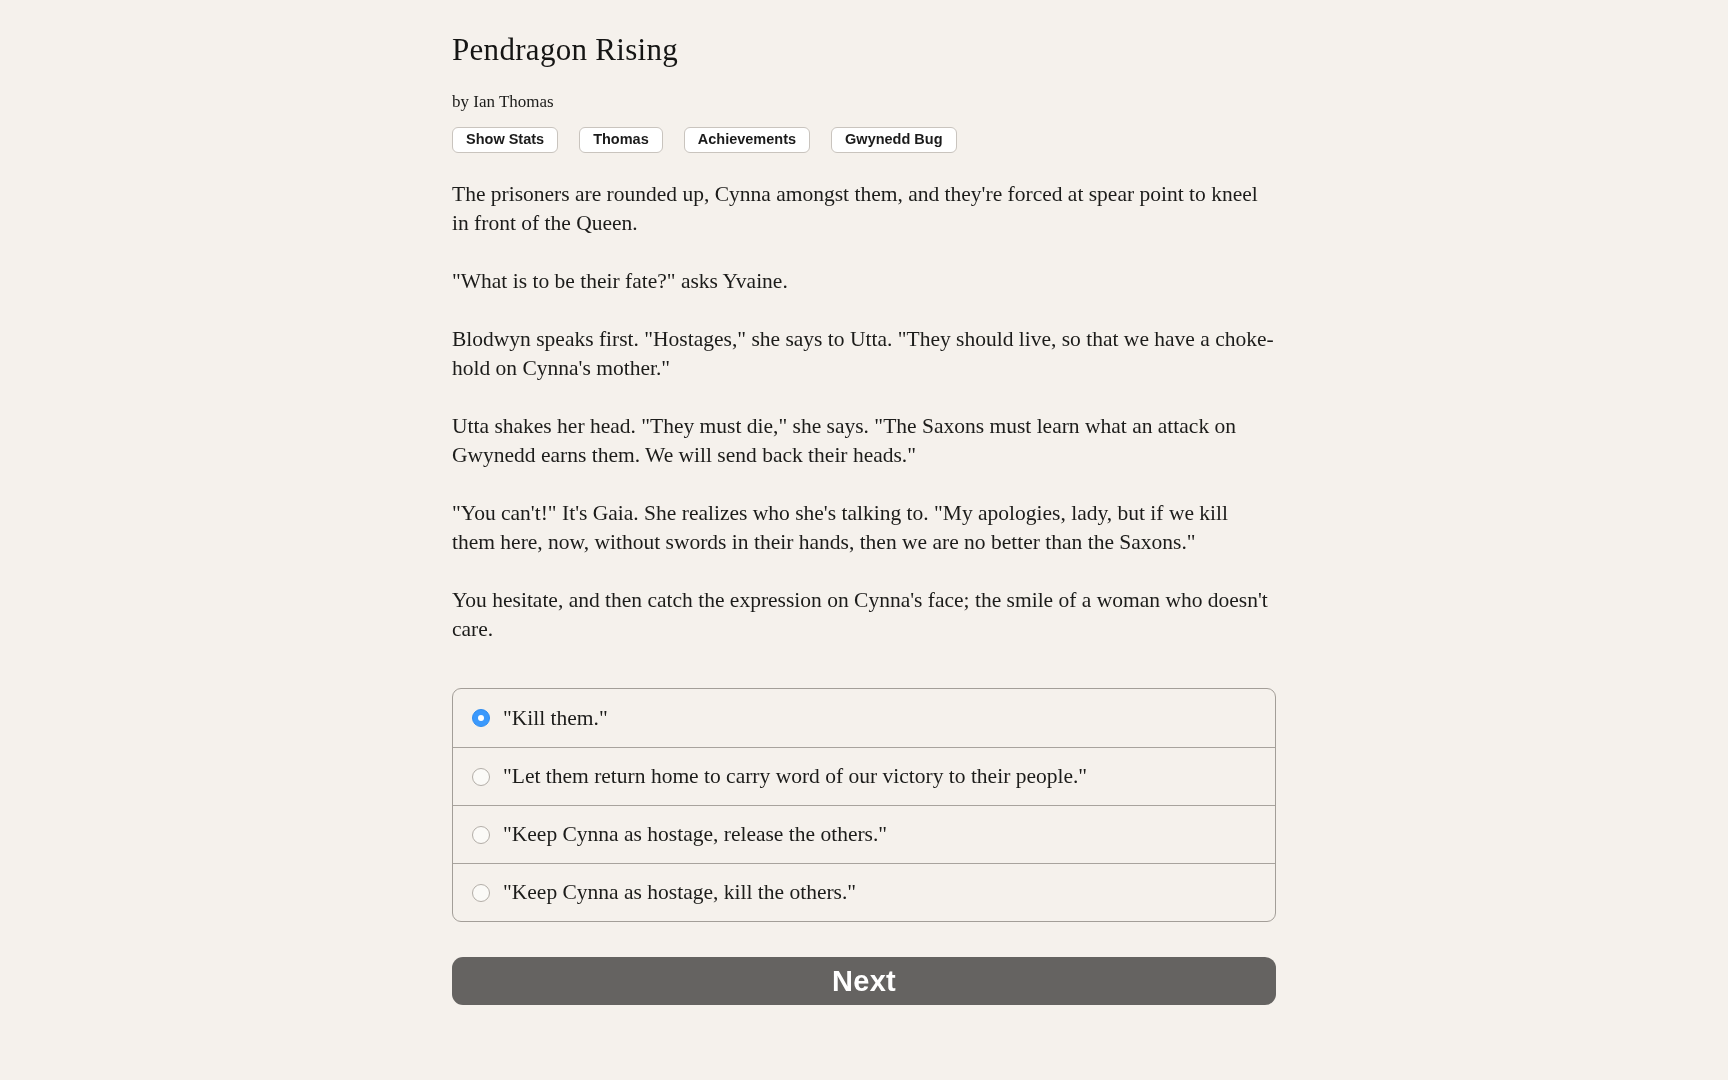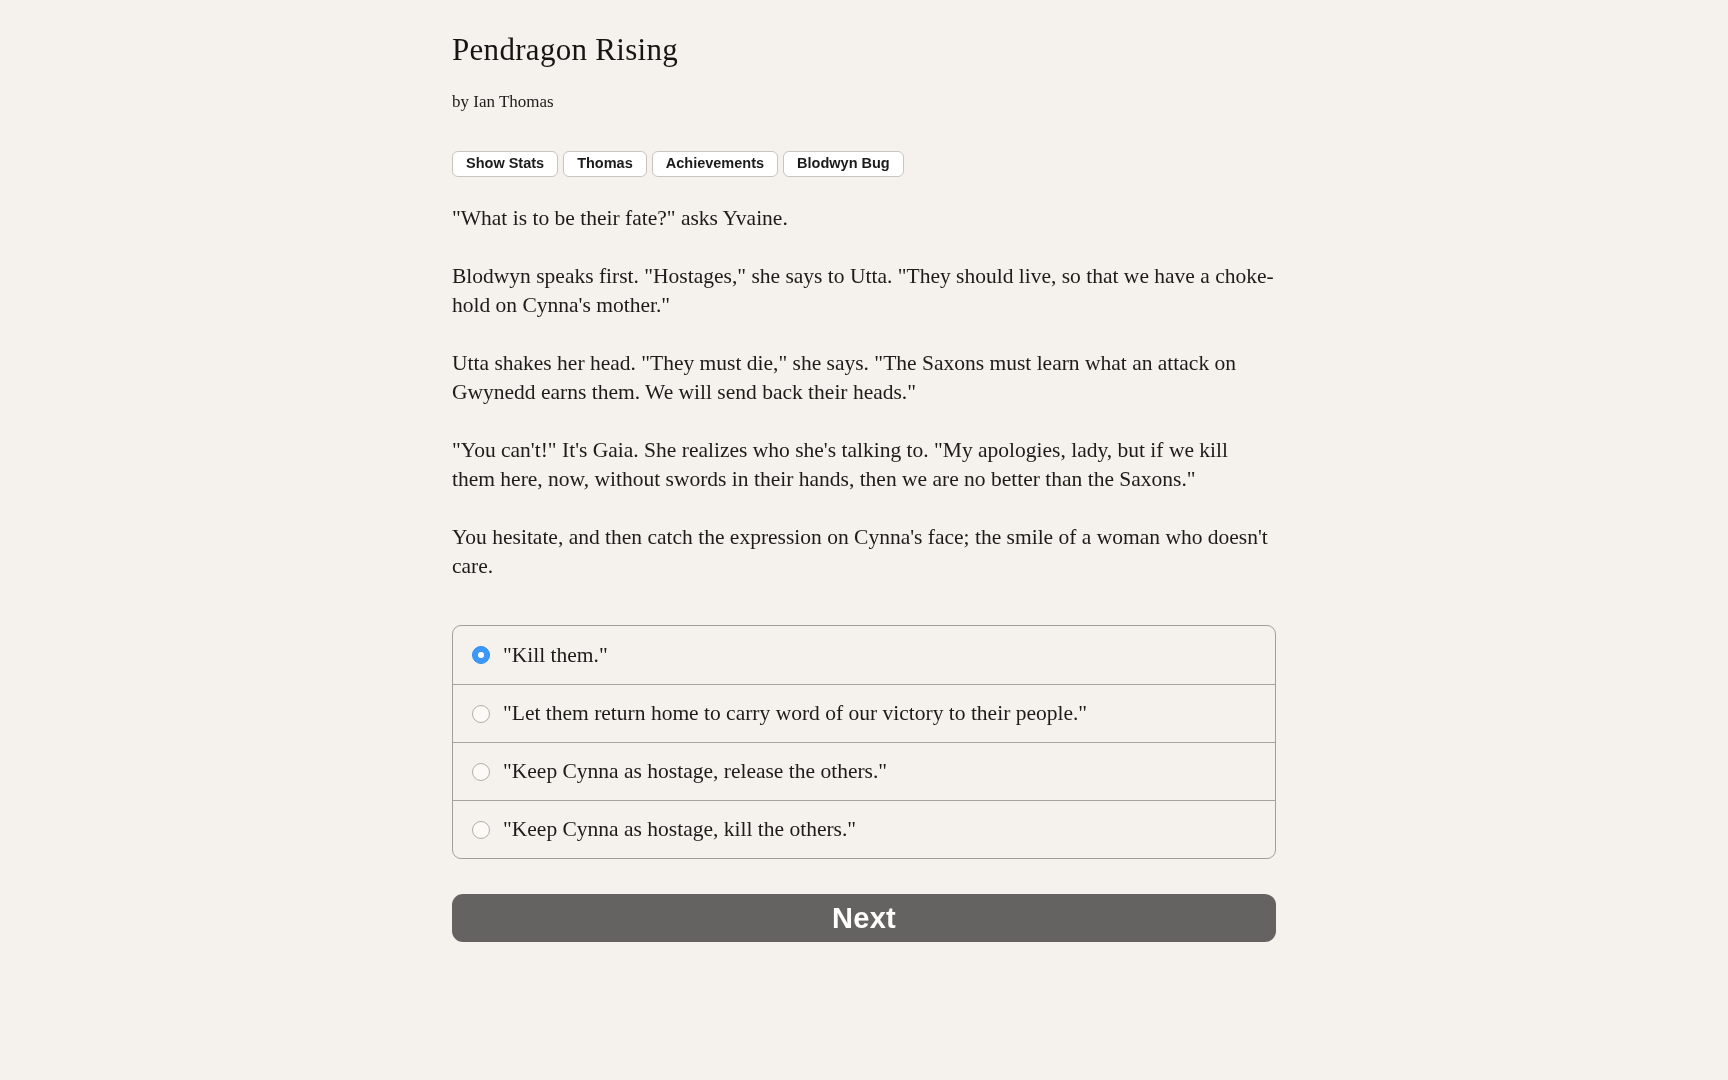--- a/index.html
+++ b/index.html
@@ -26,23 +26,23 @@
     letter-spacing: 0.3px;
   }
   .game-author {
     font-family: "Liberation Serif", serif;
     font-size: 17px;
     font-weight: 400;
     color: #1c1c1a;
     margin: 24px 0 0 0;
   }
   .toolbar {
-    margin-top: 39px;
+    margin-top: 15px;
     display: flex;
-    gap: 5px;
+    gap: 21px;
   }
   .tb-btn {
     font-family: "Liberation Sans", sans-serif;
     font-size: 14.5px;
     font-weight: 700;
     color: #1b1b1b;
     background: #ffffff;
     border: 1px solid #c9c4be;
     border-radius: 6px;
     padding: 3px 13px 4px 13px;
@@ -128,24 +128,25 @@
 <div class="container">
 
   <h1 class="game-title">Pendragon Rising</h1>
 
   <div class="game-author">by Ian Thomas</div>
 
   <div class="toolbar">
       <button class="tb-btn">Show Stats</button>
       <button class="tb-btn">Thomas</button>
       <button class="tb-btn">Achievements</button>
-      <button class="tb-btn">Blodwyn Bug</button>
+      <button class="tb-btn">Gwynedd Bug</button>
     </div>
 
   <div class="story-text">
+      <p>The prisoners are rounded up, Cynna amongst them, and they're forced at spear point to kneel in front of the Queen.</p>
       <p>"What is to be their fate?" asks Yvaine.</p>
       <p>Blodwyn speaks first. "Hostages," she says to Utta. "They should live, so that we have a choke-hold on Cynna's mother."</p>
       <p>Utta shakes her head. "They must die," she says. "The Saxons must learn what an attack on Gwynedd earns them. We will send back their heads."</p>
       <p>"You can't!" It's Gaia. She realizes who she's talking to. "My apologies, lady, but if we kill them here, now, without swords in their hands, then we are no better than the Saxons."</p>
       <p>You hesitate, and then catch the expression on Cynna's face; the smile of a woman who doesn't care.</p>
     </div>
 
   <div class="choices-box">
       <label class="choice-row">
         <span class="radio selected"></span>

